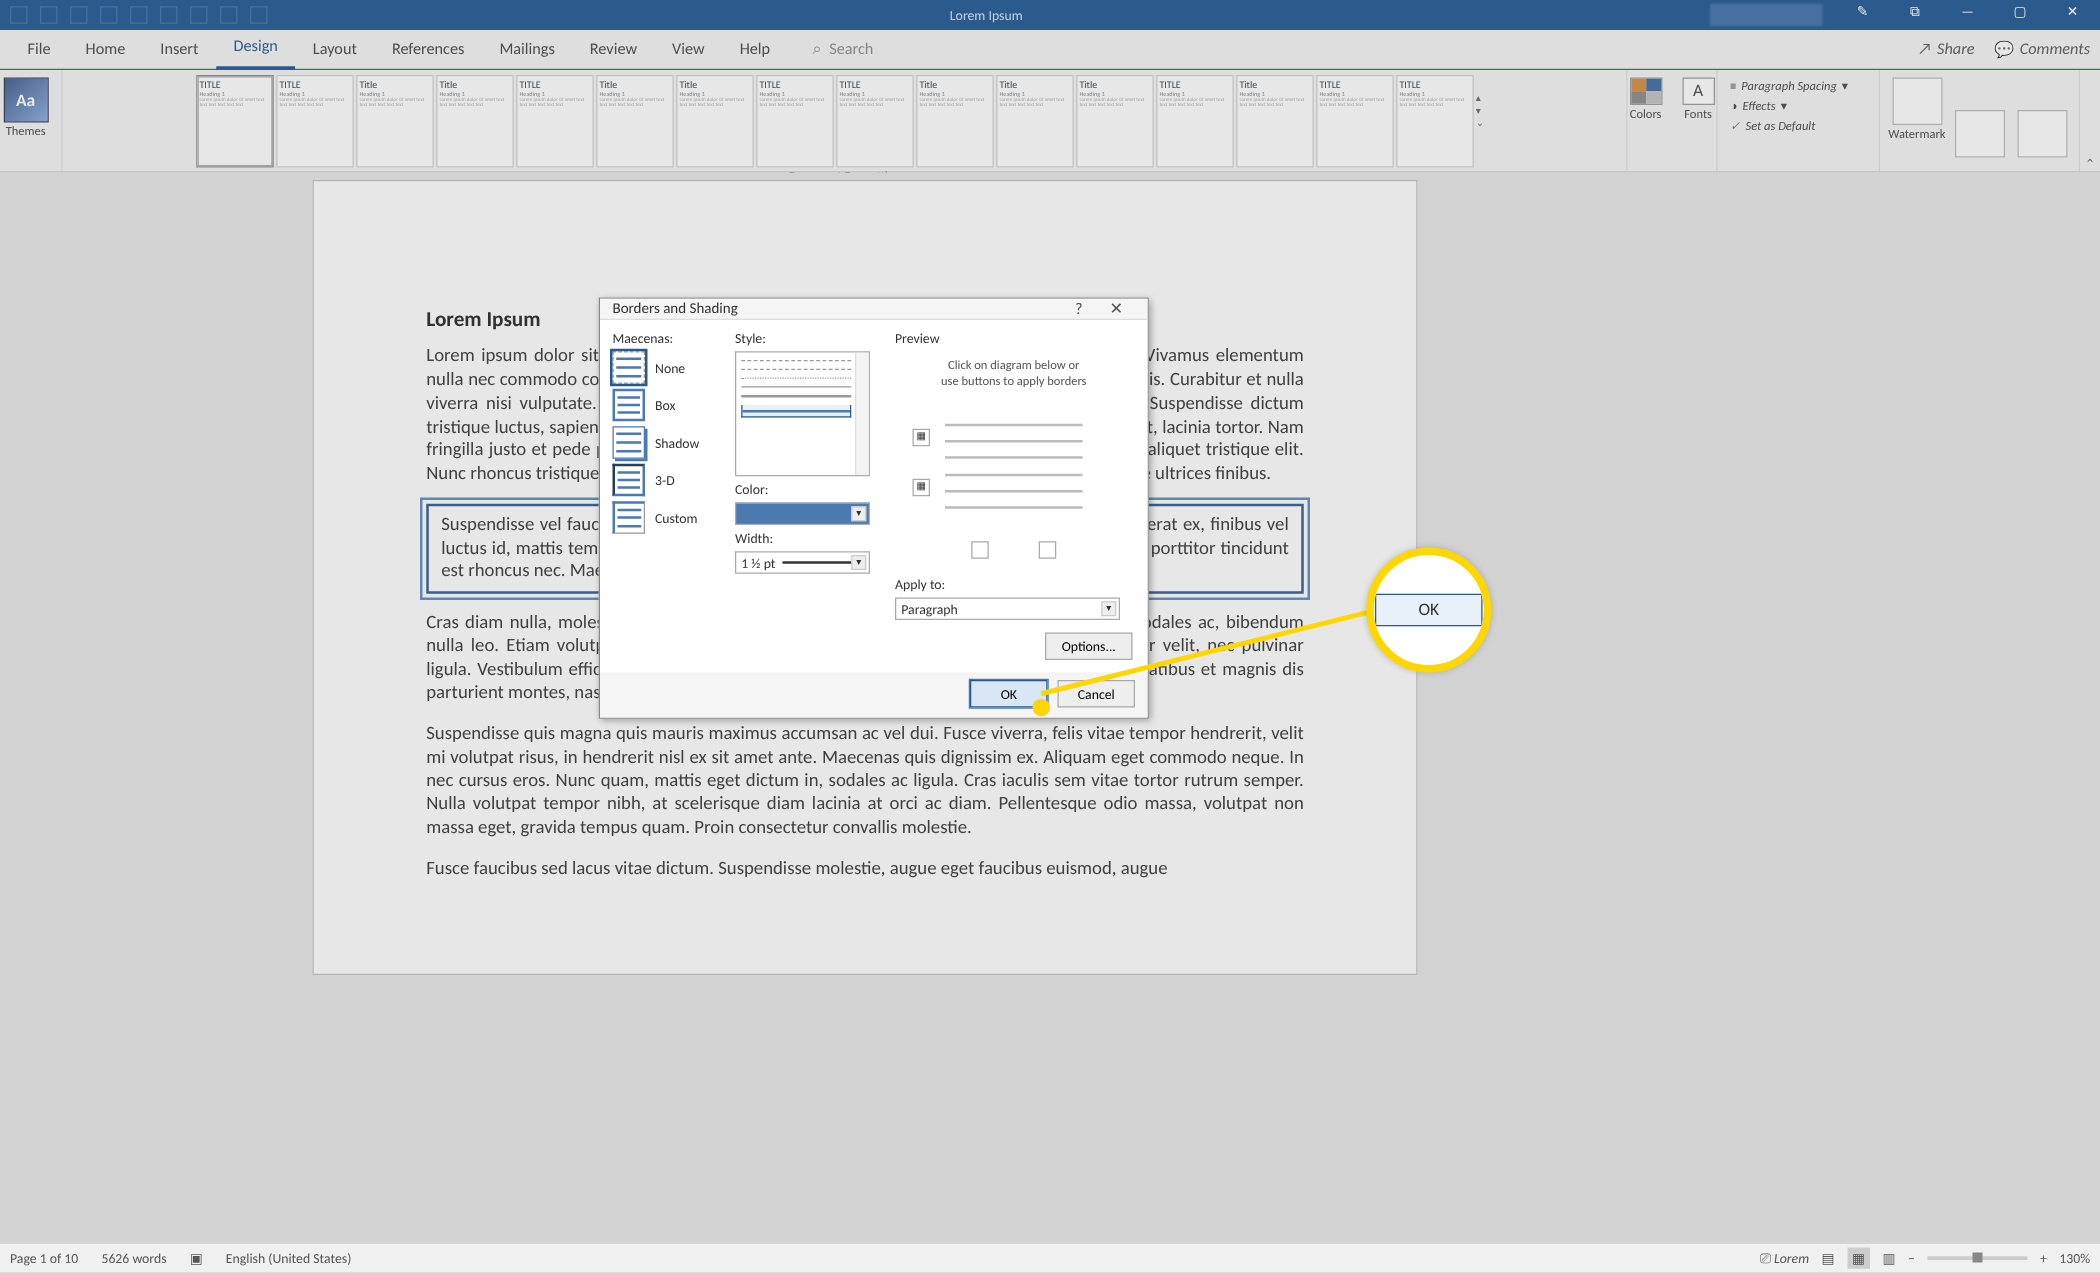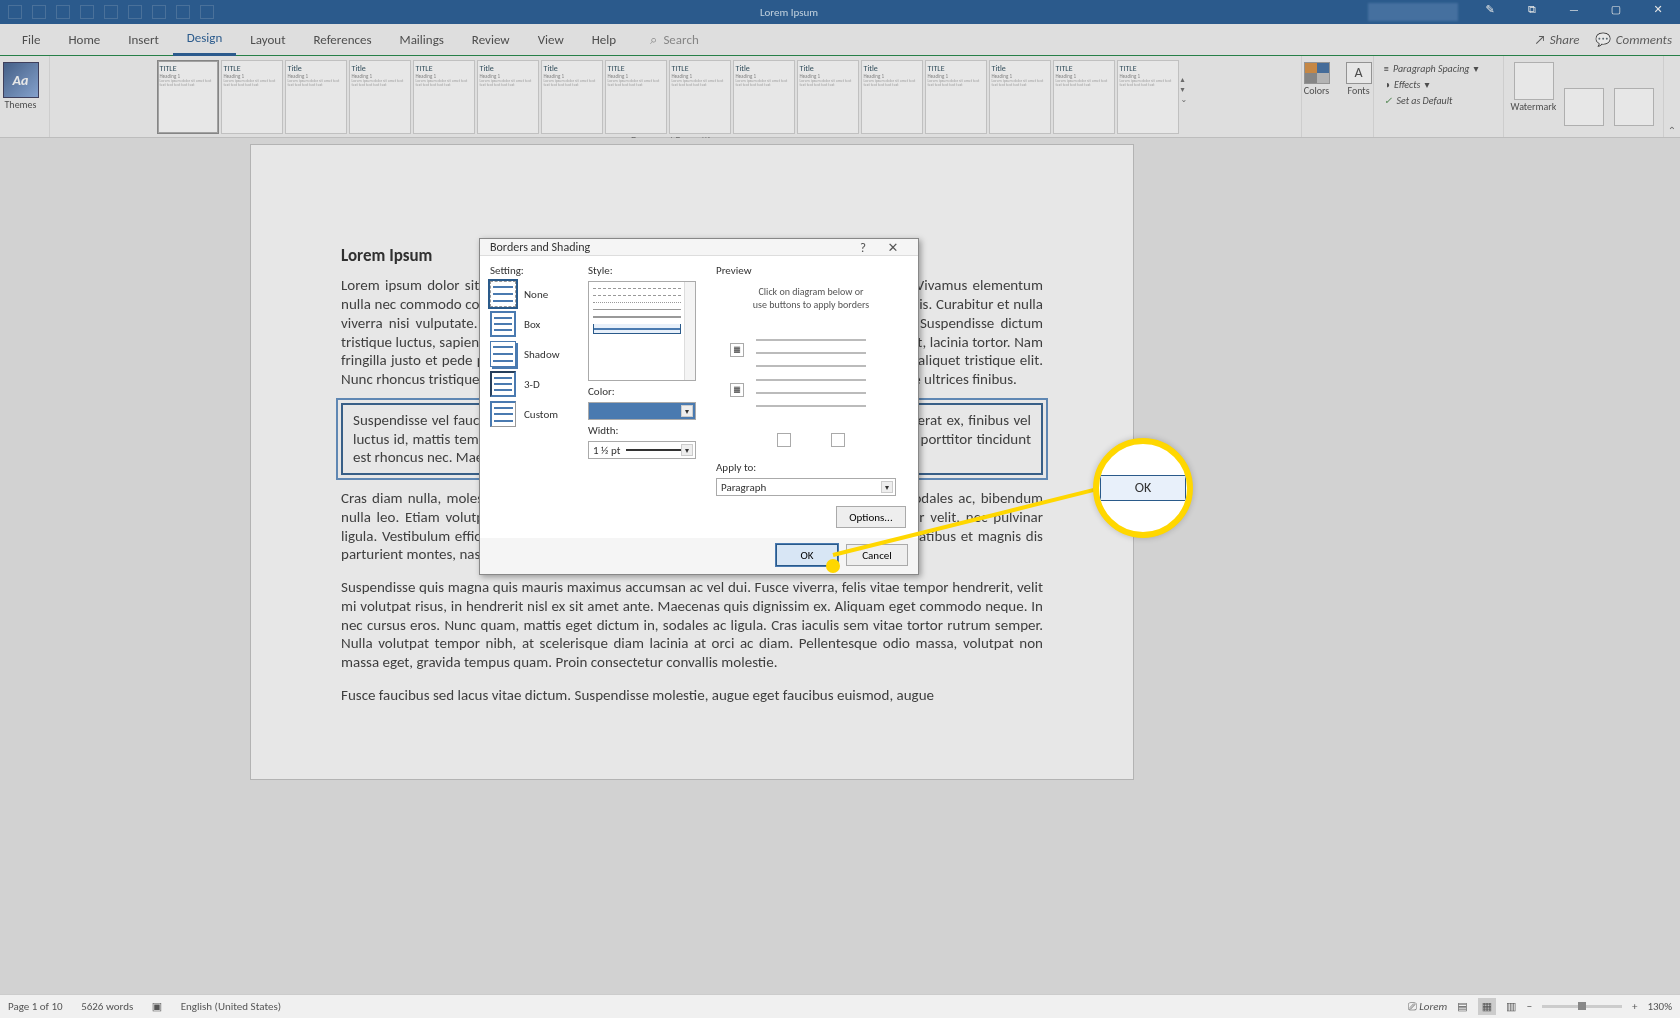--- a/index.html
+++ b/index.html
@@ -21,21 +21,21 @@
 .menubar .right { margin-left:auto; display:flex; gap:16px; color:#555; }
 .menubar .right span { display:flex; align-items:center; gap:4px; }
 .menubar .search { display:flex; align-items:center; gap:6px; color:#888; margin-left:20px; }
 
 
 .ribbon { height:82px; background:#f5f5f5; border-bottom:1px solid #ccc; display:flex; position:relative; }
 .rgroup { border-right:1px solid #e0e0e0; display:flex; flex-direction:column; align-items:center; padding:2px 4px; }
 .rgroup .items { flex:1; display:flex; align-items:flex-start; gap:2px; }
 .rgroup .label { font-size:10px; color:#666; padding-bottom:2px; }
 .themes { width:44px; text-align:center; }
-.themes-icon { width:36px; height:36px; margin:4px auto 0; background:linear-gradient(135deg,#3a5a8a,#87aade); border:1px solid #335; display:flex; align-items:center; justify-content:center; color:#fff; font-size:14px; font-weight:bold;font-style:italic; }
+.themes-icon { width:36px; height:36px; margin:4px auto 0; background:linear-gradient(135deg,#3a5a8a,#87aade); border:1px solid #335; display:flex; align-items:center; justify-content:center; color:#fff; font-size:14px; font-weight:bold; }
 .style-card { width:62px; height:74px; background:#fff; border:1px solid #d0d0d0; margin-top:2px; font-size:6px; color:#555; padding:2px; overflow:hidden; }
 .style-card.sel { border:1px solid #888; box-shadow:inset 0 0 0 1px #aaa; }
 .style-card .t { color:#245; font-size:8px; font-weight:500; }
 .style-more { width:14px; height:58px; display:flex; flex-direction:column; justify-content:center; margin-top:2px; }
 .style-more span { font-size:8px; color:#666; }
 .colors-icon, .fonts-icon, .big-icon { width:36px; height:36px; margin:4px 2px 0; display:flex; flex-direction:column; align-items:center; font-size:10px; color:#444; }
 .colors-sq { width:26px; height:22px; display:grid; grid-template-columns:1fr 1fr; grid-template-rows:1fr 1fr; border:1px solid #999; }
 .fonts-A { width:26px; height:22px; border:1px solid #999; text-align:center; line-height:20px; font-size:14px; background:#fff; }
 .small-opts { display:flex; flex-direction:column; gap:3px; font-size:10px; color:#444; padding-top:4px; }
 .small-opts span { display:flex; align-items:center; gap:4px; }
@@ -312,21 +312,21 @@
 
 <div class="dialog">
   <div class="dlg-title">
     <span class="t">Borders and Shading</span>
     <span class="btn">?</span>
     <span class="btn">✕</span>
   </div>
   <div class="dlg-body">
 
     <div class="dcol" style="width:88px">
-      <div>Setting:</div>
+      <div>Maecenas:</div>
       <div class="setting-row sel">
         <div class="ic" style="border:1px dashed #999">
             <span></span>
             <span></span>
             <span></span>
           </div>
         <span>None</span>
       </div>
       <div class="setting-row">
         <div class="ic" style="border:2px solid #4a7ab0">

